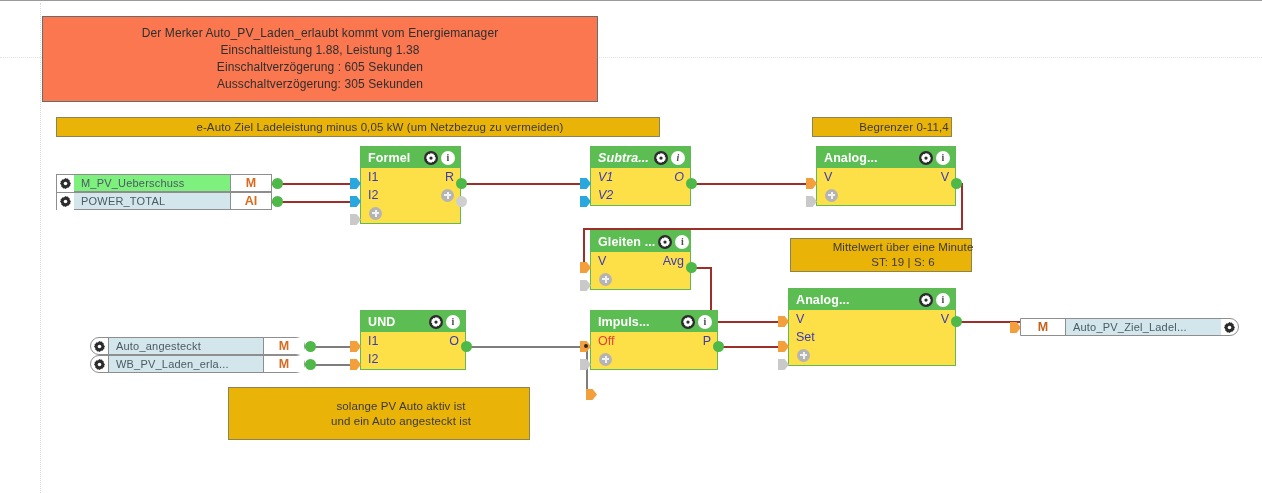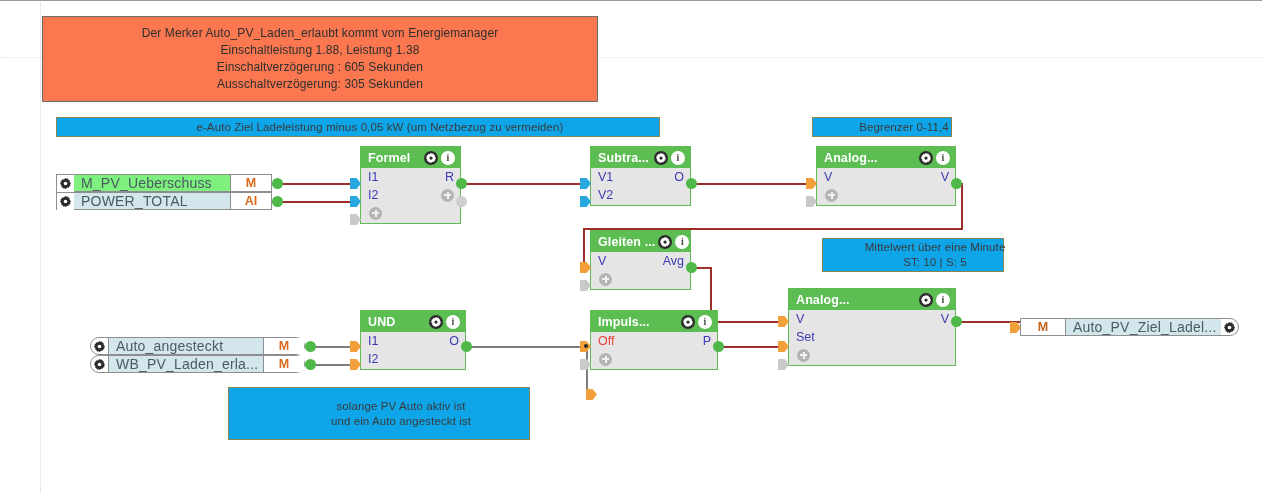--- a/index.html
+++ b/index.html
@@ -26,27 +26,27 @@
   .wire.v{width:2px;}
   .wire-grey{position:absolute;background:#7d7d7d;}
   .wire-grey.h{height:2px;}
   .wire-grey.v{width:2px;}
 
   
   .note{position:absolute;box-sizing:border-box;
     border:1px solid #6b6b6b;display:flex;flex-direction:column;
     align-items:center;justify-content:center;text-align:center;}
   .note-orange{background:#fa7750;}
-  .note-yellow{background:#0ea5e9;border:1px solid #8a8352;padding-left:44px;}
+  .note-yellow{background:#eab308;border:1px solid #8a8352;padding-left:44px;}
   .note .ln{display:block;color:#3a3a3a;font-size:11.5px;line-height:15px;
     white-space:nowrap;letter-spacing:.1px;}
   .note-orange .ln{color:#2f2f2f;font-size:12px;line-height:17px;}
 
   
-  .blk{position:absolute;box-sizing:border-box;background:#e5e5e5;
+  .blk{position:absolute;box-sizing:border-box;background:#fde047;
     border:1px solid #5fba53;}
   .blk-hd{height:21px;background:#5cbd52;display:flex;align-items:center;
     padding:0 5px 0 7px;}
   .blk-ttl{color:#ffffff;font-size:12.5px;font-weight:bold;white-space:nowrap;
     flex:1;letter-spacing:.1px;}
   .hd-ico{width:14px;height:14px;border-radius:50%;margin-left:3px;
     display:flex;align-items:center;justify-content:center;flex:0 0 auto;}
   .hd-ico svg{display:block;}
   .gear-b{background:#2c2c2c;}
   .info-b{background:#ffffff;color:#4a4a4a;font-size:10px;font-weight:bold;
@@ -74,21 +74,21 @@
   .cn-out.grey{background:#cfcfcf;}
   .cn-dot{position:absolute;width:4px;height:4px;border-radius:50%;
     background:#2a2a2a;}
 
   
   .var{position:absolute;box-sizing:border-box;display:flex;align-items:center;
     border:1px solid #8e8e8e;background:#ffffff;height:18px;}
   .var-gear{width:17px;height:17px;display:flex;align-items:center;
     justify-content:center;flex:0 0 auto;background:#ffffff;}
   .var-name{flex:1;height:100%;display:flex;align-items:center;
-    padding-left:7px;font-size:14px;color:#4b5a63;white-space:nowrap;
+    padding-left:7px;font-size:11px;color:#4b5a63;white-space:nowrap;
     overflow:hidden;letter-spacing:.2px;}
   .var-name.green{background:#7ef07e;}
   .var-name.blue{background:#d3e6ec;}
   .var-name.teal{background:#2fcf9a;color:#ffffff;font-size:10px;}
   .var-type{width:40px;height:100%;display:flex;align-items:center;
     justify-content:center;font-size:12.5px;font-weight:bold;color:#d96a1e;
     border-left:1px solid #8e8e8e;background:#ffffff;}
   .var-type.plain{color:#c2631c;}
   .var.rounded{border-radius:10px;}
   .var-gear-r{width:17px;height:17px;display:flex;align-items:center;
@@ -144,23 +144,23 @@
   </div>
 
   <div class="note note-yellow" style="left:56px;top:117px;width:604px;height:20px;">
     <span class="ln">e-Auto Ziel Ladeleistung minus 0,05 kW (um Netzbezug zu vermeiden)</span>
   </div>
 
   <div class="note note-yellow" style="left:812px;top:117px;width:140px;height:20px;">
     <span class="ln">Begrenzer 0-11,4</span>
   </div>
 
-  <div class="note note-yellow" style="left:790px;top:238px;width:182px;height:34px;margin-left:32px;">
+  <div class="note note-yellow" style="left:790px;top:238px;width:182px;height:34px;">
     <span class="ln">Mittelwert über eine Minute</span>
-    <span class="ln">ST: 10 | S: 5</span>
+    <span class="ln">ST: 19 | S: 6</span>
   </div>
 
   <div class="note note-yellow" style="left:228px;top:387px;width:302px;height:53px;">
     <span class="ln">solange PV Auto aktiv ist</span>
     <span class="ln">und ein Auto angesteckt ist</span>
   </div>
 
   <div class="var" style="left:56px;top:174px;width:216px;">
     <span class="var-gear">
       <svg width="11" height="11" viewBox="0 0 16 16">
@@ -209,21 +209,21 @@
         <span class="plus"></span>
       </div>
     </div>
   </div>
   <div class="cn cn-in blue" style="left:350px;top:178px;"></div>
   <div class="cn cn-in blue" style="left:350px;top:196px;"></div>
   <div class="cn cn-in grey" style="left:350px;top:214px;"></div>
   <div class="cn cn-out green" style="left:456px;top:178px;"></div>
   <div class="cn cn-out grey" style="left:456px;top:196px;"></div>
 
-  <div class="blk" style="left:590px;top:146px;width:101px;height:60px;">
+  <div class="blk" style="left:590px;top:146px;width:101px;height:60px;font-style:italic;">
     <div class="blk-hd">
       <span class="blk-ttl">Subtra...</span>
       <span class="hd-ico gear-b">
         <svg width="10" height="10" viewBox="0 0 16 16">
             <path fill="#ffffff" d="M8 0l1.6 1.2 2-.3.9 1.8 1.8.9-.3 2L16 8l-1.2 1.6.3 2-1.8.9-.9 1.8-2-.3L8 16l-1.6-1.2-2 .3-.9-1.8-1.8-.9.3-2L0 8l1.2-1.6-.3-2 1.8-.9.9-1.8 2 .3z"></path>
             <circle cx="8" cy="8" r="2.6" fill="#2c2c2c"></circle>
           </svg>
       </span>
       <span class="hd-ico info-b">i</span>
     </div>

